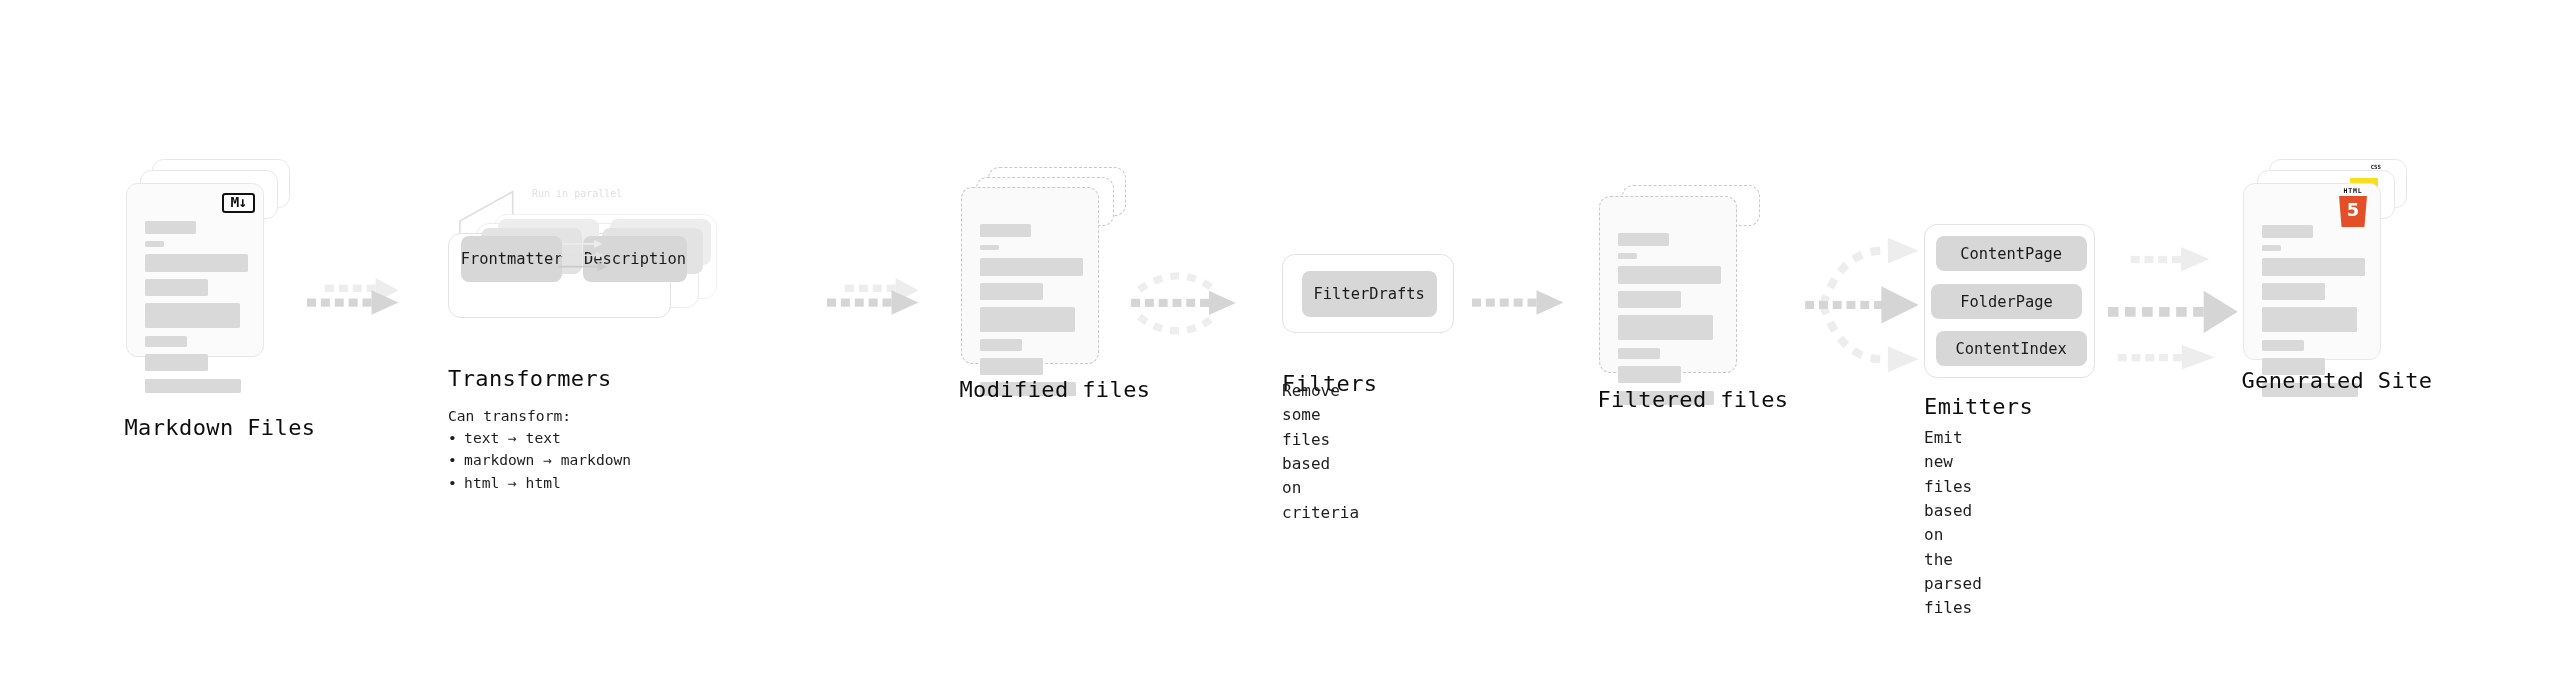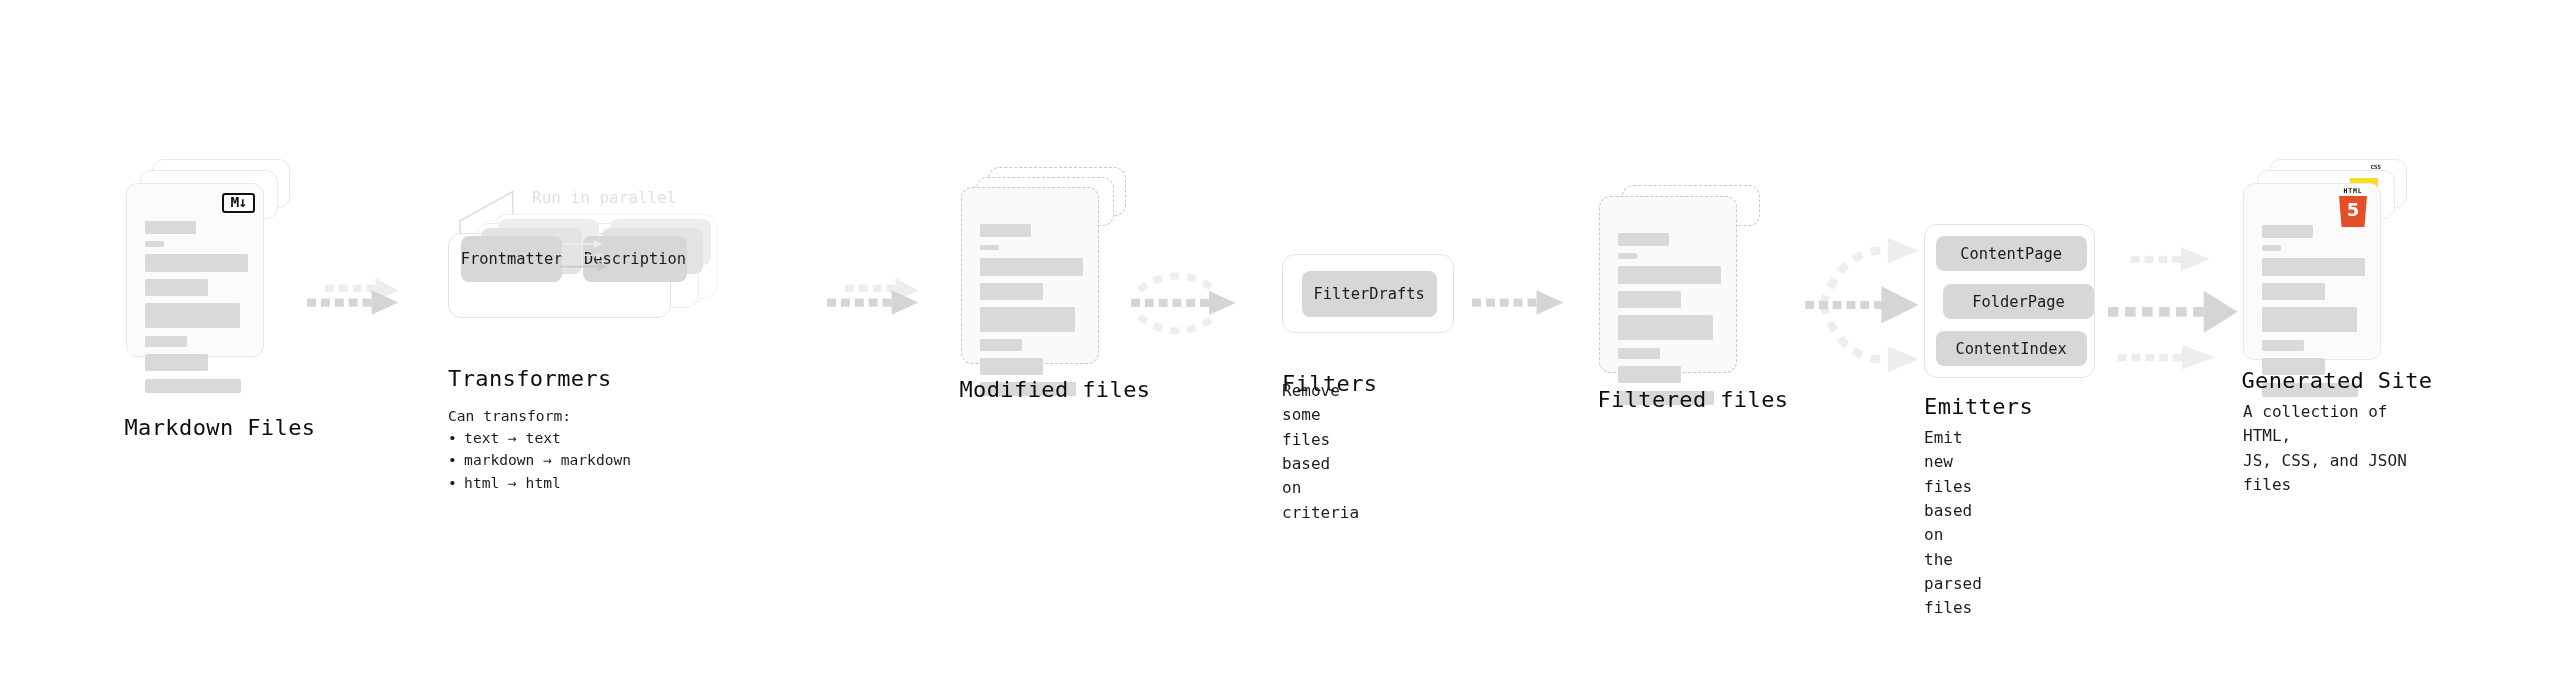--- a/index.html
+++ b/index.html
@@ -100,21 +100,21 @@
     white-space: pre-line;
   }
   .bullets { position: absolute; font-size: 14.6px; color: #1d1d1d; line-height: 1.52; }
   .bullets .lead { white-space: nowrap; }
   .bullets ul { list-style: none; }
   .bullets li { white-space: nowrap; }
   .bullets li::before { content: "\2022"; margin-right: 7.3px; }
 
   .parallel-label {
     position: absolute;
-    font-size: 16px;
+    font-size: 10px;
     color: #e0e0e0;
     white-space: nowrap;
   }
 
   svg.ovl { position: absolute; overflow: visible; pointer-events: none; }
 </style>
 </head>
 <body>
 
 <div id="stage">
@@ -311,21 +311,21 @@
         <rect x="87" y="80" width="11" height="10"></rect>
       <rect x="104" y="80" width="11" height="10"></rect>
         <rect x="121" y="80" width="11" height="10"></rect>
       <polygon points="130,62 176,85 130,108"></polygon>
     </g>
   </svg>
 
   <div class="node" style="left:1924px; top:224px;">
     <div class="procbox" style="left:0px; top:0px; width:171px; height:154px;">
       <div class="chip" style="left:10.6px; top:11.4px; width:151px; height:35px; font-size:15.4px;">ContentPage</div>
-      <div class="chip" style="left:18px; top:59px; width:151px; height:35px; font-size:15.4px;">FolderPage</div>
+      <div class="chip" style="left:6px; top:59px; width:151px; height:35px; font-size:15.4px;">FolderPage</div>
       <div class="chip" style="left:10.6px; top:106px; width:151px; height:35px; font-size:15.4px;">ContentIndex</div>
     </div>
     <div class="title" style="left:0px; top:170px;">Emitters</div>
     <div class="subtitle" style="left:0px; top:202px;">Emit new files based on
 the parsed files</div>
   </div>
 
   <svg class="ovl" style="left:2108px; top:234px;" width="146" height="146" viewBox="0 0 180 180">
     <g fill="#ededed">
       <rect x="28" y="27" width="11" height="9"></rect>
@@ -375,18 +375,16 @@
           <div class="bar" style="width:103px; height:18px;"></div>
           <div class="bar" style="width:63px; height:17px;"></div>
           <div class="bar" style="width:95px; height:25px;"></div>
           <div class="bar" style="width:42px; height:11.4px;"></div>
           <div class="bar" style="width:63px; height:17px;"></div>
           <div class="bar" style="width:96px; height:14px;"></div>
         </div>
       </div>
     </div>
     <div class="title" style="left:-1.6px; top:209px;text-align:center;">Generated Site</div>
-    <div class="subtitle" style="left:0px; top:241px;">A collection of HTML,
-JS, CSS, and JSON files</div>
   </div>
 
 </div>
 
 
 </body></html>

